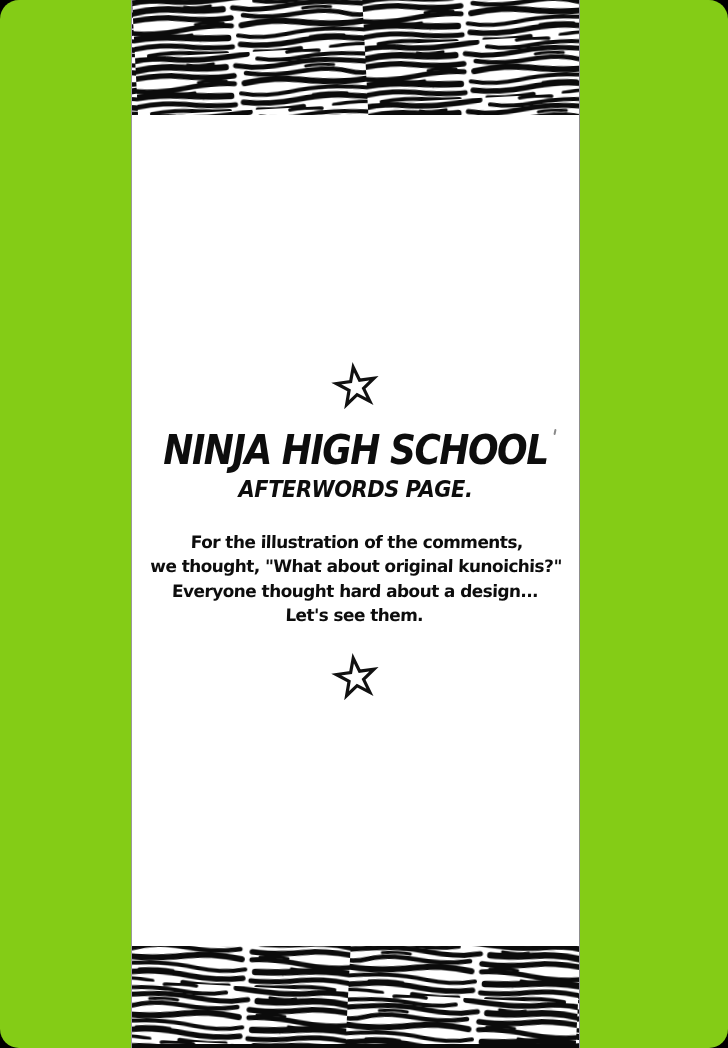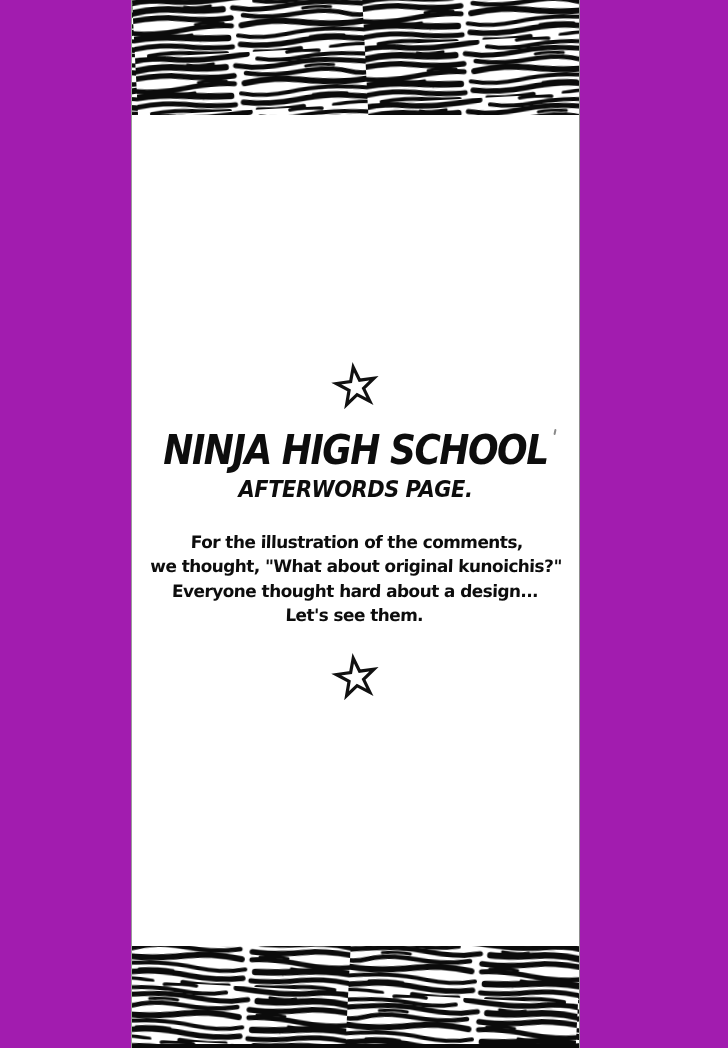--- a/index.html
+++ b/index.html
@@ -8,21 +8,22 @@
     width: 728px;
     height: 1048px;
     background: #000000;
     overflow: hidden;
     font-family: "DejaVu Sans", sans-serif;
   }
   .stage {
     position: relative;
     width: 728px;
     height: 1048px;
-    background: #a21caf;
+    background: #84cc16;
+    border-radius: 19px;
   }
   .page {
     position: absolute;
     left: 131px;
     top: 0;
     width: 449px;
     height: 1048px;
     background: #ffffff;
     border-left: 1px solid #9a9a9a;
     border-right: 1px solid #8d8d8d;

